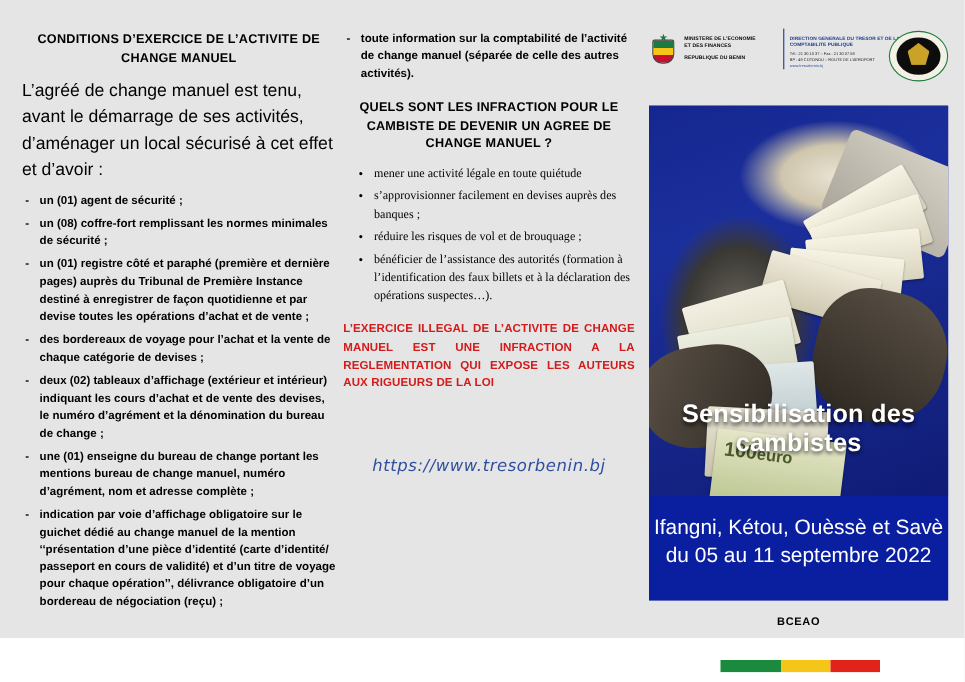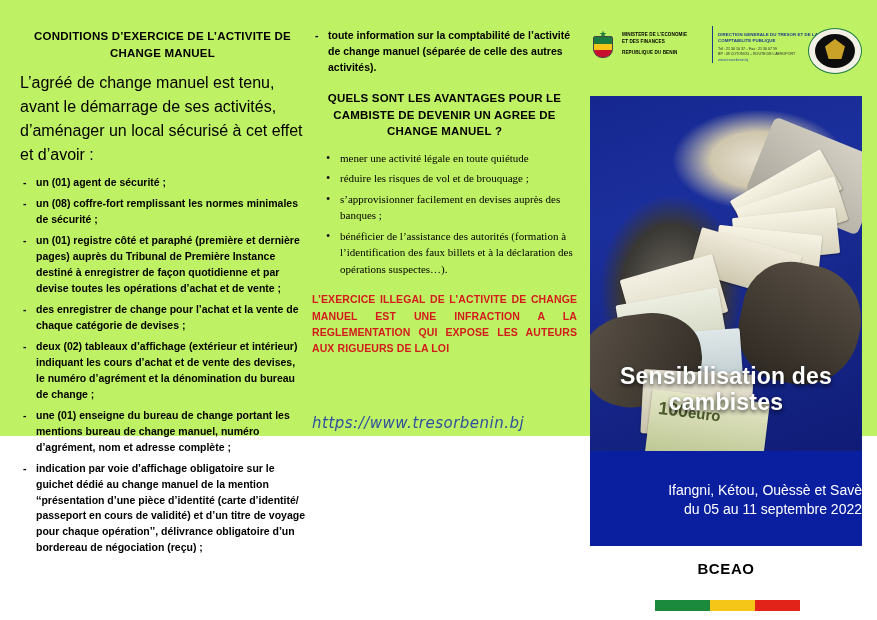--- a/index.html
+++ b/index.html
@@ -8,22 +8,22 @@
     width: 877px;
     height: 620px;
     background: #ffffff;
     font-family: "Liberation Sans", sans-serif;
     color: #000000;
     overflow: hidden;
   }
   .page {
     position: relative;
     width: 877px;
-    height: 436px;
-    background: #bef264;
+    height: 580px;
+    background: #e5e5e5;
   }
 
   
   .col {
     position: absolute;
     top: 0;
     height: 620px;
   }
   .col-left  { left: 20px;  width: 285px; padding-top: 28px; }
   .col-mid   { left: 312px; width: 265px; padding-top: 28px; }
@@ -87,20 +87,21 @@
     color: #d31b1b;
     font-weight: bold;
     font-size: 10.5px;
     line-height: 1.55;
     text-align: justify;
     margin: 14px 0 0 0;
     letter-spacing: .1px;
   }
   .url {
     margin-top: 58px;
+    text-align: center;
     font-family: "DejaVu Sans", sans-serif;
     font-style: italic;
     font-size: 15px;
     color: #2f4f9e;
     letter-spacing: .5px;
   }
 
   
   .logo-row {
     position: relative;
@@ -266,29 +267,29 @@
     font-size: 23px;
     font-weight: bold;
     line-height: 1.12;
     text-shadow: 0 2px 4px rgba(0,0,0,.75);
     letter-spacing: .2px;
   }
   .poster-footer {
     position: absolute;
     left: 0; bottom: 26px;
     width: 272px;
-    text-align: right;
+    text-align: center;
     color: #ffffff;
-    font-size: 14px;
+    font-size: 19px;
     line-height: 1.4;
   }
   .bceao-caption {
     margin-top: 14px;
     text-align: center;
-    font-size: 15px;
+    font-size: 10px;
     font-weight: bold;
     letter-spacing: .6px;
   }
   .flag {
     position: absolute;
     left: 655px;
     top: 600px;
     width: 145px;
     height: 11px;
     display: flex;
@@ -302,36 +303,36 @@
 
 <div class="page">
 
   <div class="col col-left">
     <h2 class="section-title">CONDITIONS D’EXERCICE DE L’ACTIVITE DE CHANGE MANUEL</h2>
     <p class="body-text">L’agréé de change manuel est tenu, avant le démarrage de ses activités, d’aménager un local sécurisé à cet effet et d’avoir :</p>
     <ul class="dash-list">
       <li>un (01) agent de sécurité ;</li>
       <li>un (08) coffre-fort remplissant les normes minimales de sécurité ;</li>
       <li>un (01) registre côté et paraphé (première et dernière pages) auprès du Tribunal de Première Instance destiné à enregistrer de façon quotidienne et par devise toutes les opérations d’achat et de vente ;</li>
-      <li>des enregistrer de change pour l’achat et la vente de chaque catégorie de devises ;</li>
+      <li>des bordereaux de voyage pour l’achat et la vente de chaque catégorie de devises ;</li>
       <li>deux (02) tableaux d’affichage (extérieur et intérieur) indiquant les cours d’achat et de vente des devises, le numéro d’agrément et la dénomination du bureau de change ;</li>
       <li>une (01) enseigne du bureau de change portant les mentions bureau de change manuel, numéro d’agrément, nom et adresse complète ;</li>
       <li>indication par voie d’affichage obligatoire sur le guichet dédié au change manuel de la mention ‘‘présentation d’une pièce d’identité (carte d’identité/ passeport en cours de validité) et d’un titre de voyage pour chaque opération’’, délivrance obligatoire d’un bordereau de négociation (reçu) ;</li>
     </ul>
   </div>
 
   <div class="col col-mid">
     <ul class="dash-list">
       <li>toute information sur la comptabilité de l’activité de change manuel (séparée de celle des autres activités).</li>
     </ul>
-    <h2 class="section-title" style="margin-top:14px;">QUELS SONT LES AVANTAGES POUR LE CAMBISTE DE DEVENIR UN AGREE DE CHANGE MANUEL ?</h2>
+    <h2 class="section-title" style="margin-top:14px;">QUELS SONT LES INFRACTION POUR LE CAMBISTE DE DEVENIR UN AGREE DE CHANGE MANUEL ?</h2>
     <ul class="dot-list">
       <li>mener une activité légale en toute quiétude</li>
+      <li>s’approvisionner facilement en devises auprès des banques ;</li>
       <li>réduire les risques de vol et de brouquage ;</li>
-      <li>s’approvisionner facilement en devises auprès des banques ;</li>
       <li>bénéficier de l’assistance des autorités (formation à l’identification des faux billets et à la déclaration des opérations suspectes…).</li>
     </ul>
     <p class="warning">L’EXERCICE ILLEGAL DE L’ACTIVITE DE CHANGE MANUEL EST UNE INFRACTION A LA REGLEMENTATION QUI EXPOSE LES AUTEURS AUX RIGUEURS DE LA LOI</p>
     <div class="url">https://www.tresorbenin.bj</div>
   </div>
 
   <div class="col col-right">
 
     <div class="logo-row">
       <div class="coat">

